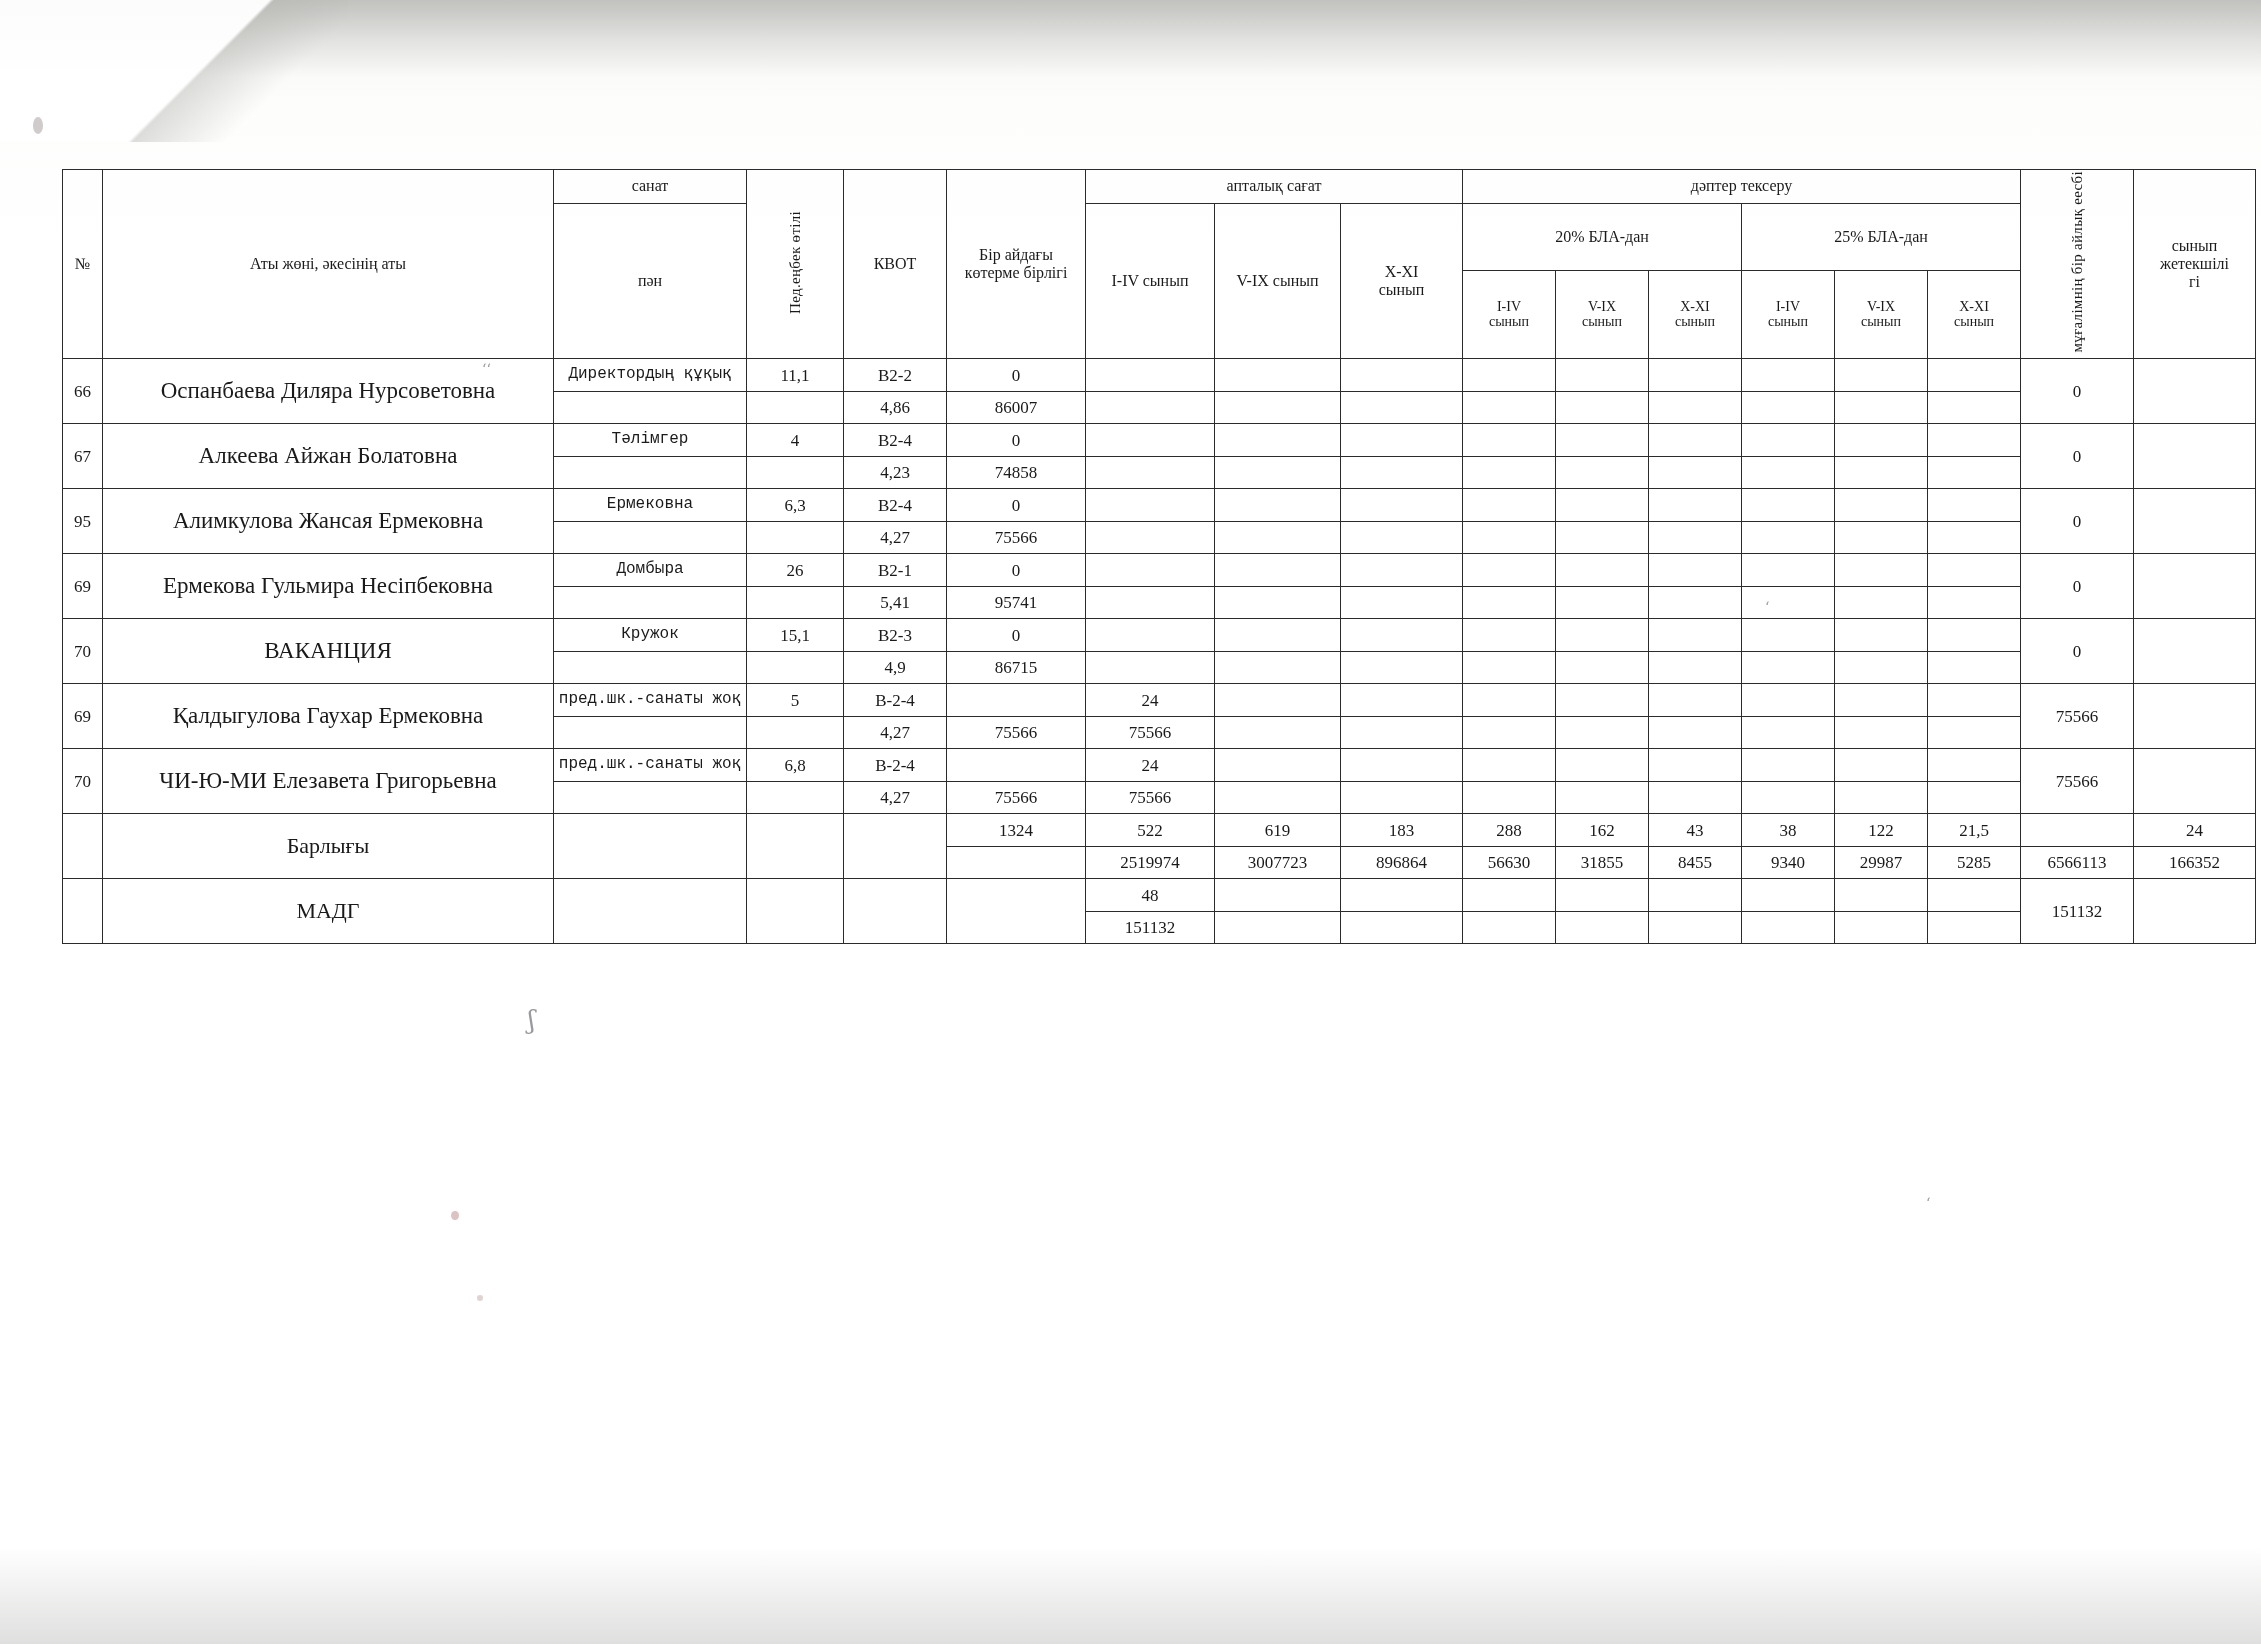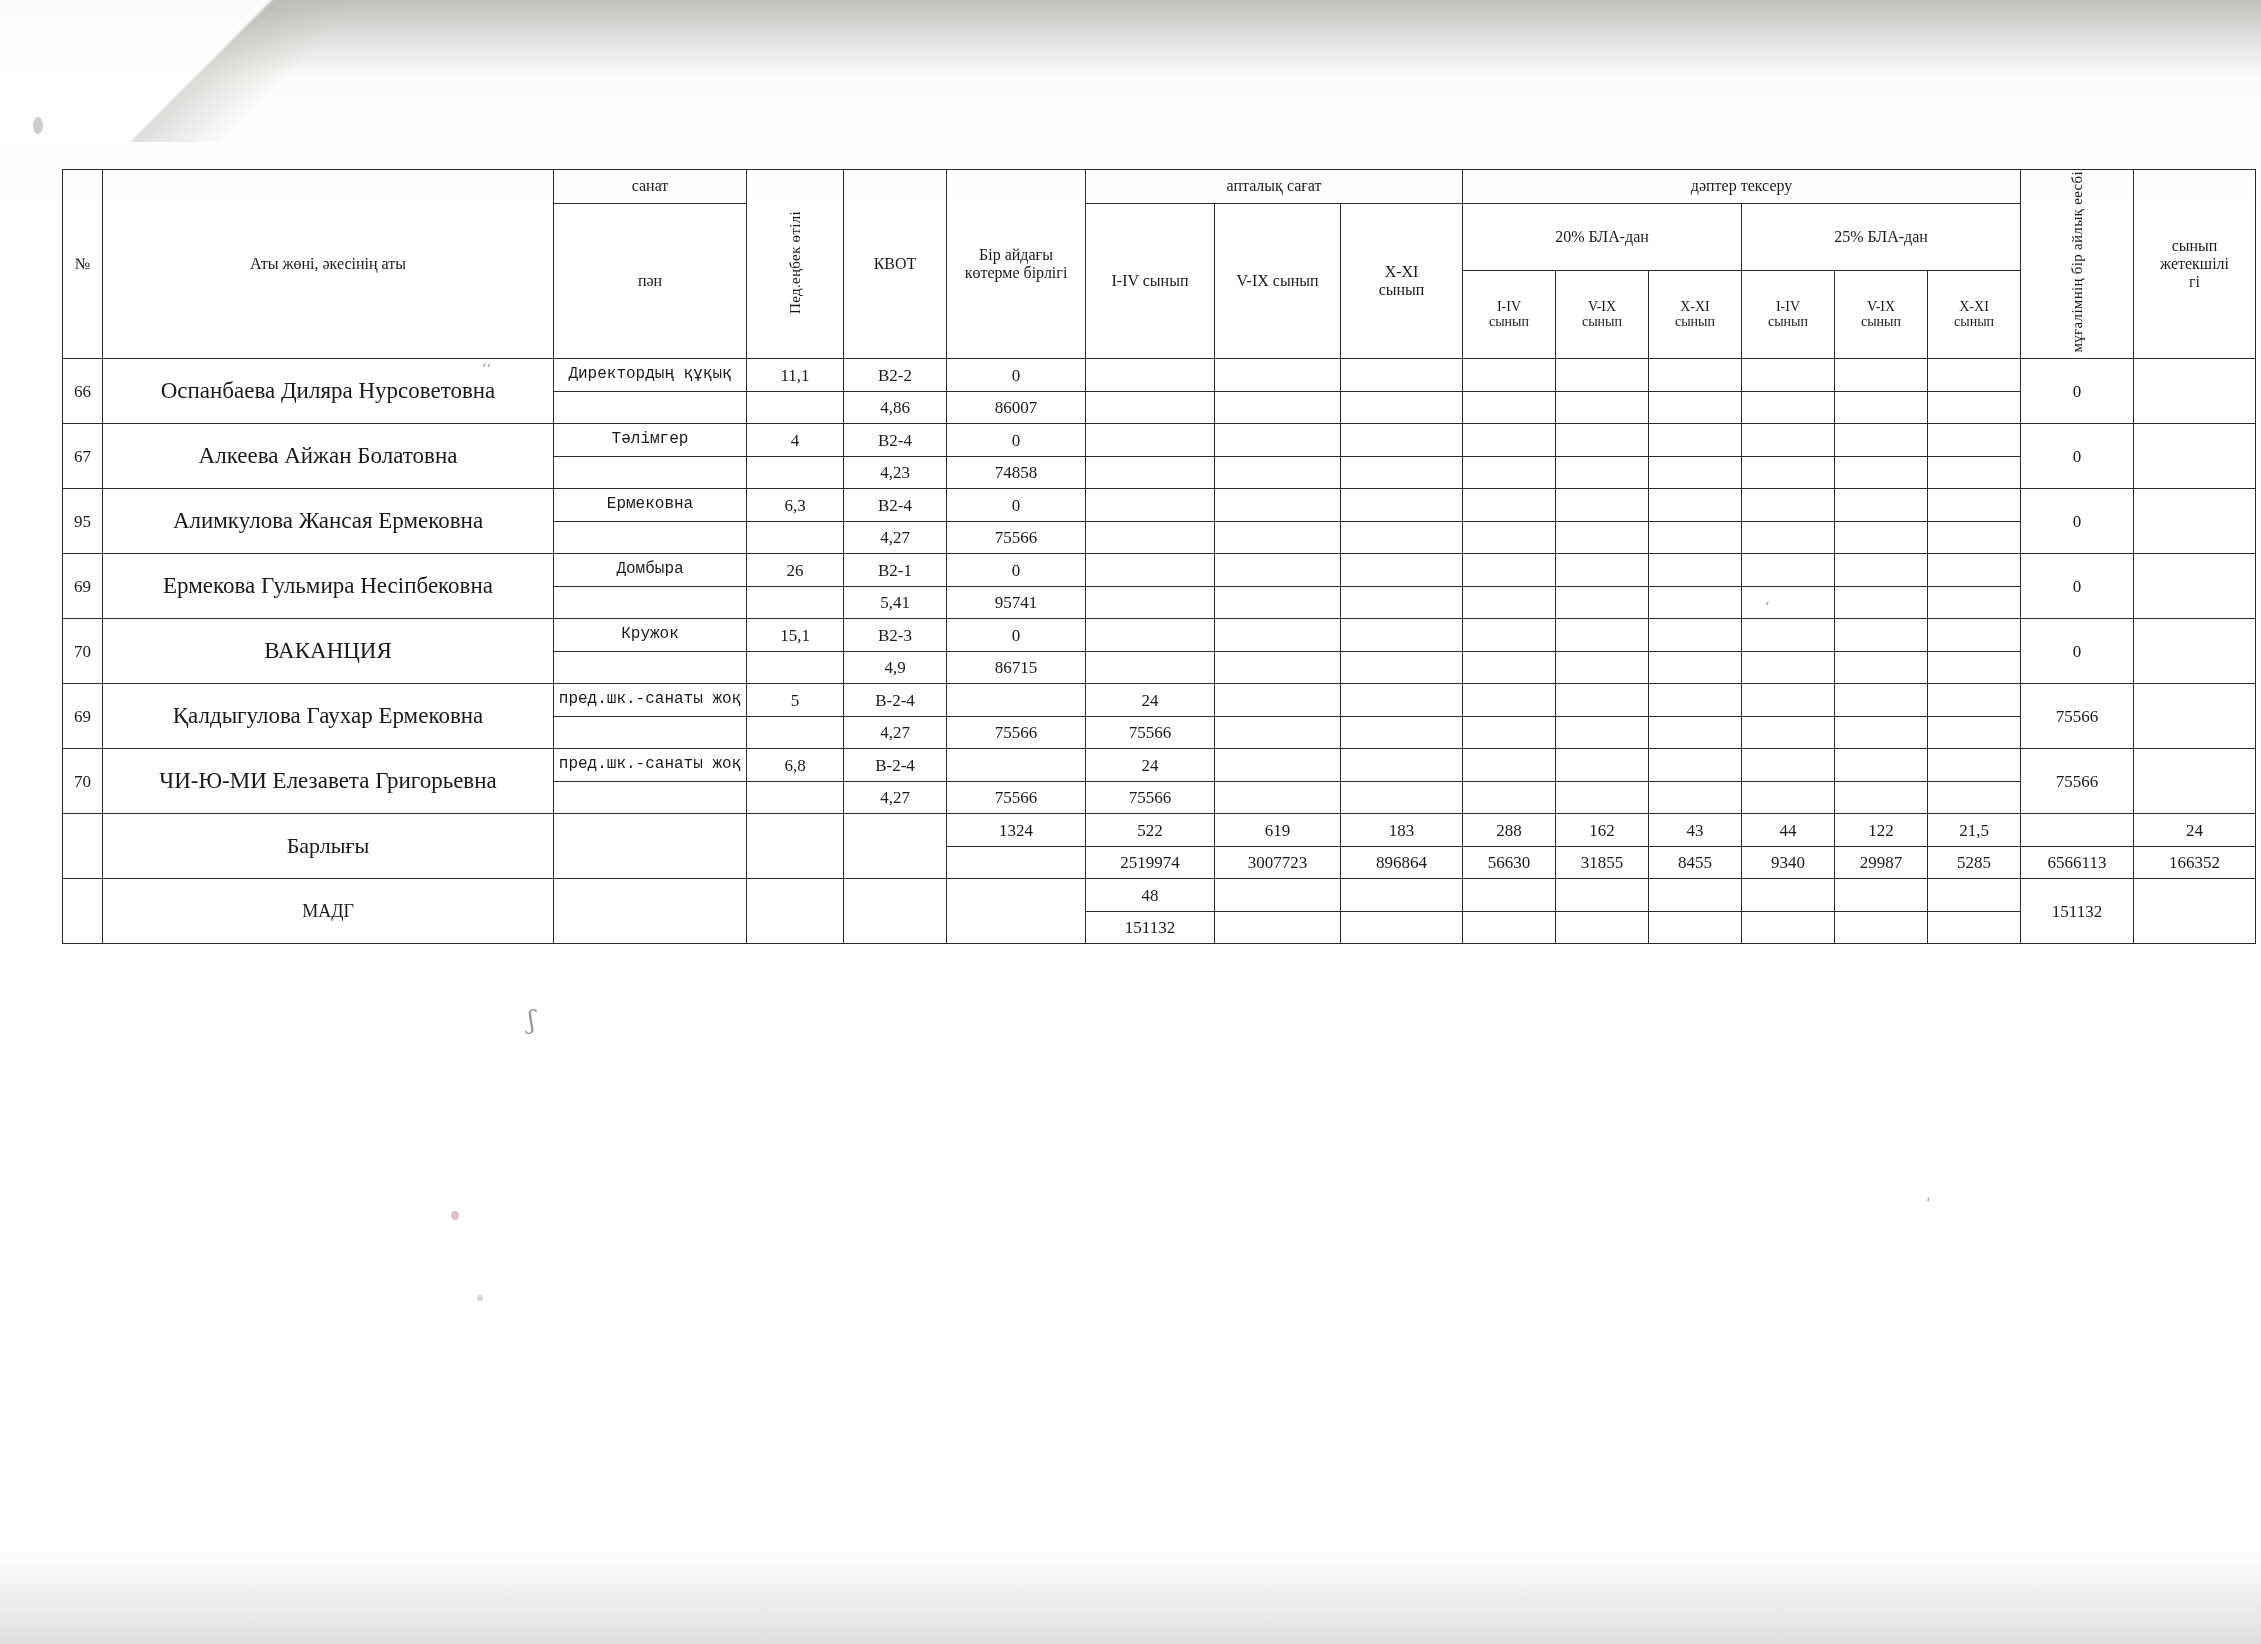--- a/index.html
+++ b/index.html
@@ -100,21 +100,21 @@
   td.num {
     font-size: 17px;
   }
   td.total-label {
     font-weight: bold;
     font-size: 22px;
     text-align: center;
   }
   td.total-label-left {
     font-weight: bold;
-    font-size: 18px;
+    font-size: 22px;
     text-align: left;
     padding-left: 18px;
     border-radius: 16px;
   }
   .bold { font-weight: bold; }
   .row-h { height: 33px; }
   .row-h2 { height: 32px; }
 
   
   .c-no     { width: 40px; }
@@ -493,21 +493,21 @@
         <td rowspan="2"></td>
         <td rowspan="2"></td>
         <td rowspan="2"></td>
         <td class="num bold">1324</td>
         <td class="num bold">522</td>
         <td class="num bold">619</td>
         <td class="num bold">183</td>
         <td class="num bold">288</td>
         <td class="num bold">162</td>
         <td class="num bold">43</td>
-        <td class="num bold">44</td>
+        <td class="num bold">38</td>
         <td class="num bold">122</td>
         <td class="num bold">21,5</td>
         <td></td>
         <td class="num bold">24</td>
       </tr>
       <tr class="row-h2">
         <td class="num bold"></td>
         <td class="num bold">2519974</td>
         <td class="num bold">3007723</td>
         <td class="num bold">896864</td>

